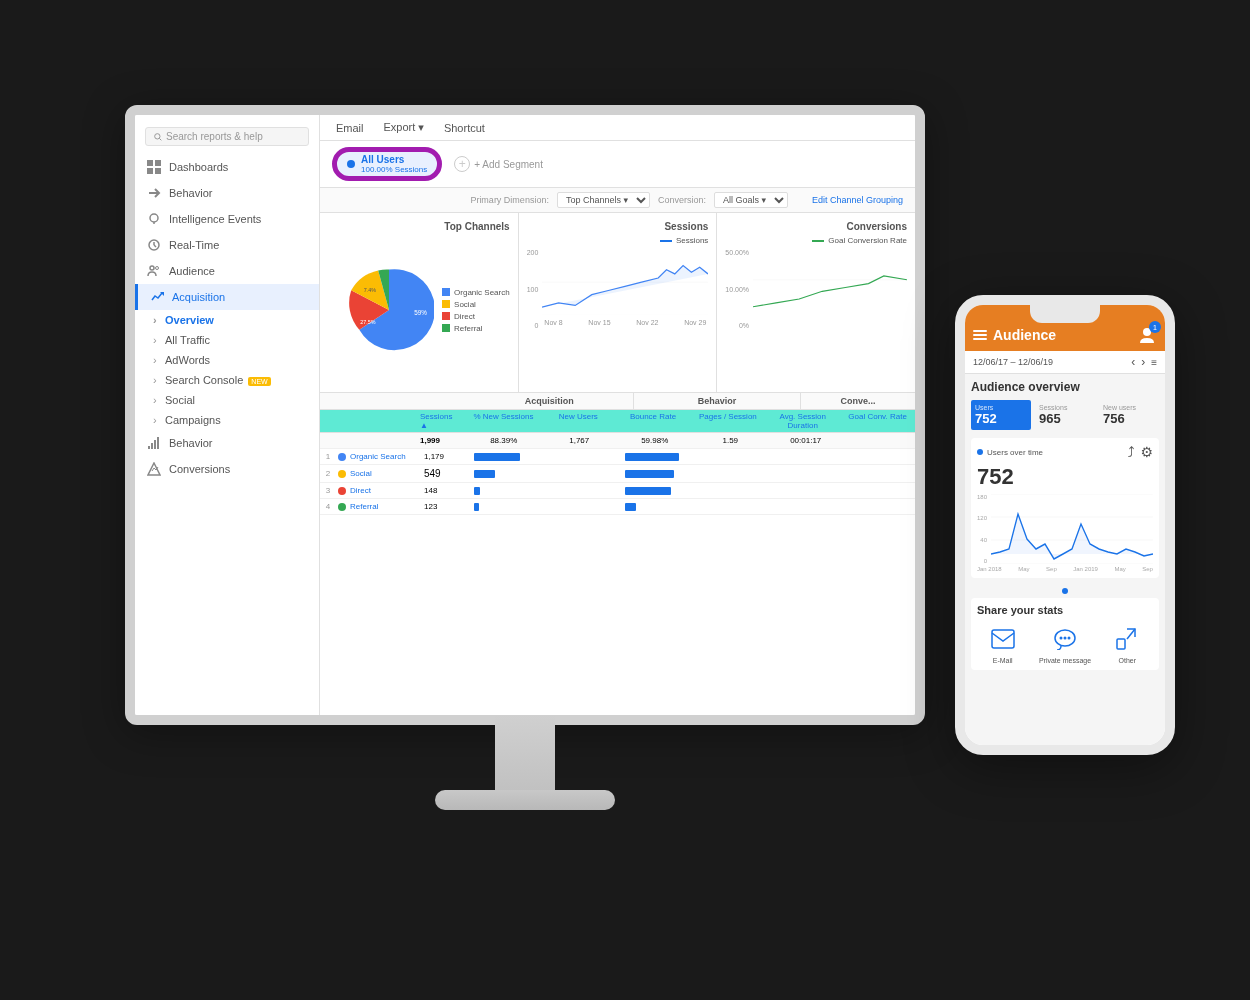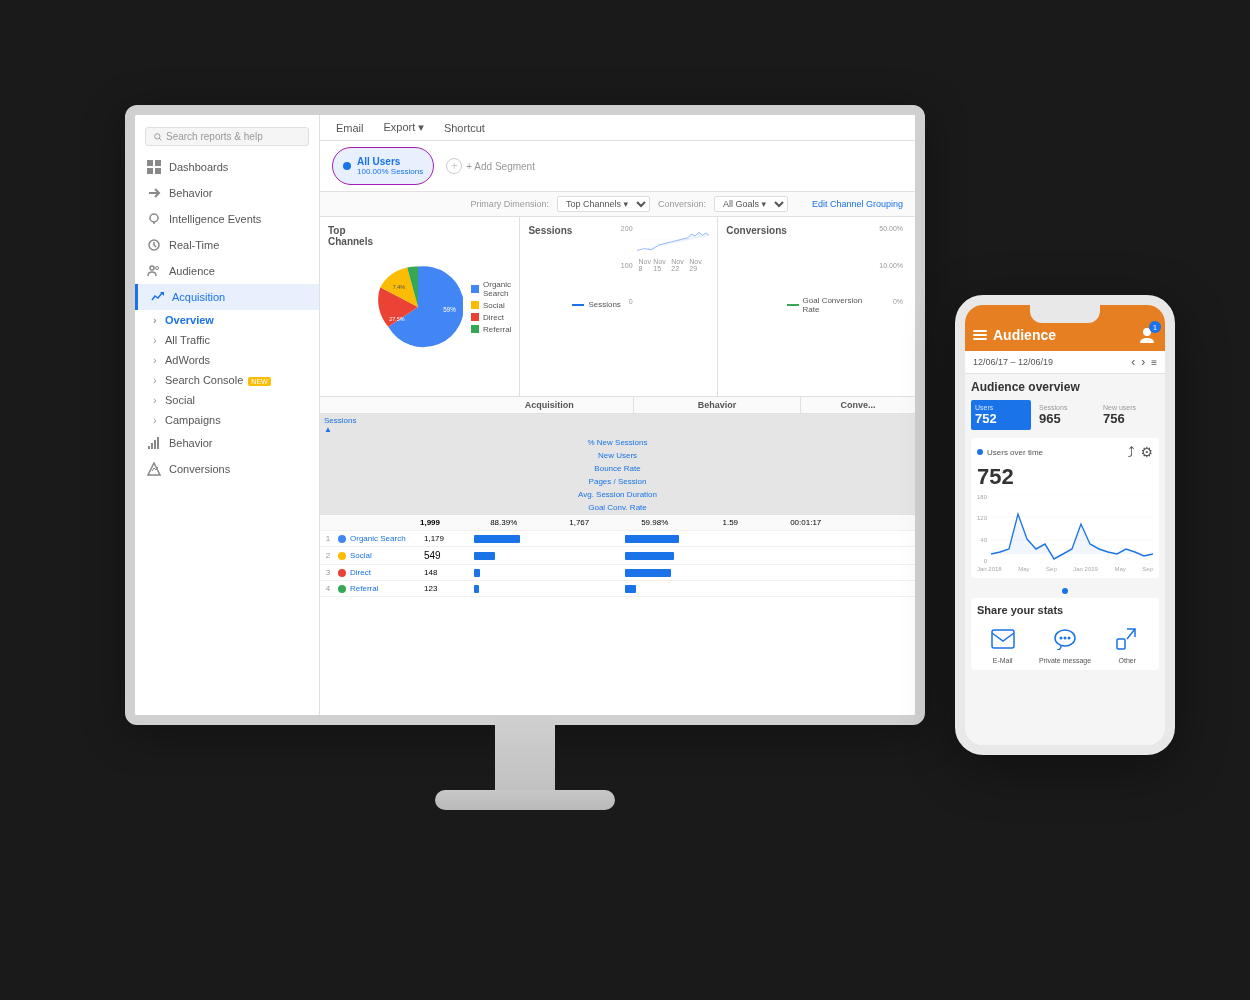--- a/index.html
+++ b/index.html
@@ -178,23 +178,23 @@
       padding: 6px 12px;
       border-bottom: 1px solid #e0e0e0;
       gap: 12px;
     }
 
     .segment-pill {
       display: flex;
       align-items: center;
       gap: 6px;
       background: #e8f0fe;
-      border: 1px solid #a21caf;
+      border: 5px solid #a21caf;
       border-radius: 20px;
-      padding: 8px 10px;
+      padding: 2px 10px;
       font-size: 10px;
       color: #1a73e8;
     }
 
     .segment-dot {
       width: 8px;
       height: 8px;
       background: #1a73e8;
       border-radius: 50%;
     }
@@ -256,21 +256,22 @@
       display: flex;
       border-bottom: 1px solid #e0e0e0;
       height: 180px;
     }
 
     .chart-panel {
       flex: 1;
       padding: 8px;
       border-right: 1px solid #e0e0e0;
       display: flex;
-      flex-direction: row;
+      flex-direction: column;
+      align-items: flex-end;
     }
 
     .chart-panel:last-child {
       border-right: none;
     }
 
     .chart-title {
       font-size: 10px;
       color: #555;
       margin-bottom: 4px;
@@ -905,21 +906,21 @@
                 <span>Acquisition</span>
               </div>
               <div class="table-group" style="flex:3;">
                 <span>Behavior</span>
               </div>
               <div class="table-group" style="flex:2;">
                 <span>Conve...</span>
               </div>
             </div>
 
-            <div style="display:flex;background:#e5e5e5;border-bottom:1px solid #e0e0e0;font-size:8px;flex-direction:column;">
+            <div style="display:flex;background:#5eead4;border-bottom:1px solid #e0e0e0;font-size:8px;">
               <div style="width:16px;flex-shrink:0;"></div>
               <div style="width:80px;flex-shrink:0;"></div>
               <div style="width:50px;flex-shrink:0;font-size:8px;color:#1a73e8;padding:2px 4px;">Sessions ▲</div>
               <div style="flex:1;font-size:8px;color:#1a73e8;padding:2px 2px;text-align:center;">% New Sessions</div>
               <div style="flex:1;font-size:8px;color:#1a73e8;padding:2px 2px;text-align:center;">New Users</div>
               <div style="flex:1;font-size:8px;color:#1a73e8;padding:2px 2px;text-align:center;">Bounce Rate</div>
               <div style="flex:1;font-size:8px;color:#1a73e8;padding:2px 2px;text-align:center;">Pages / Session</div>
               <div style="flex:1;font-size:8px;color:#1a73e8;padding:2px 2px;text-align:center;">Avg. Session Duration</div>
               <div style="flex:1;font-size:8px;color:#1a73e8;padding:2px 2px;text-align:center;">Goal Conv. Rate</div>
             </div>

